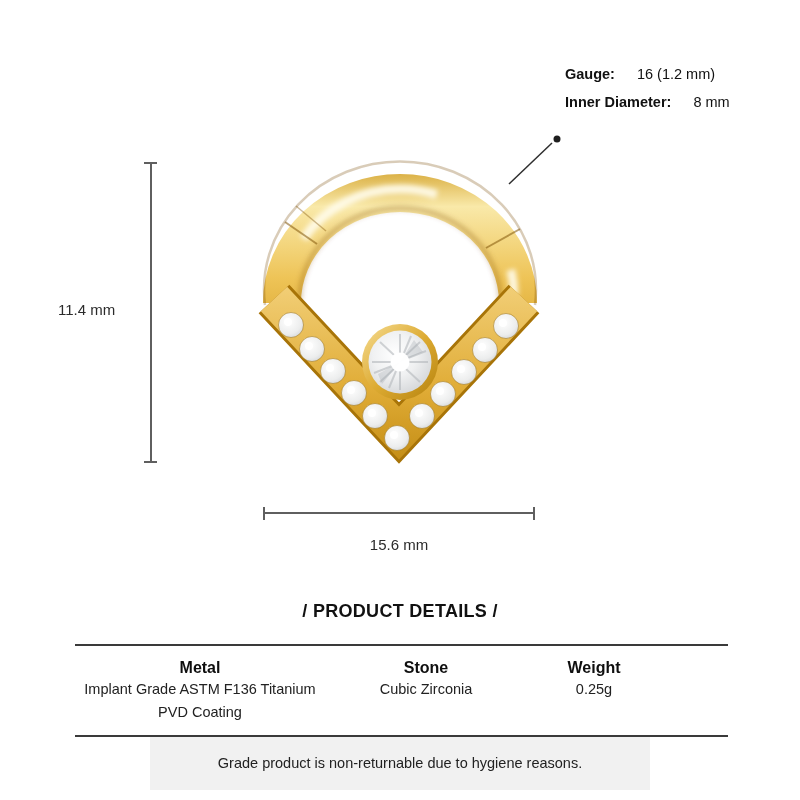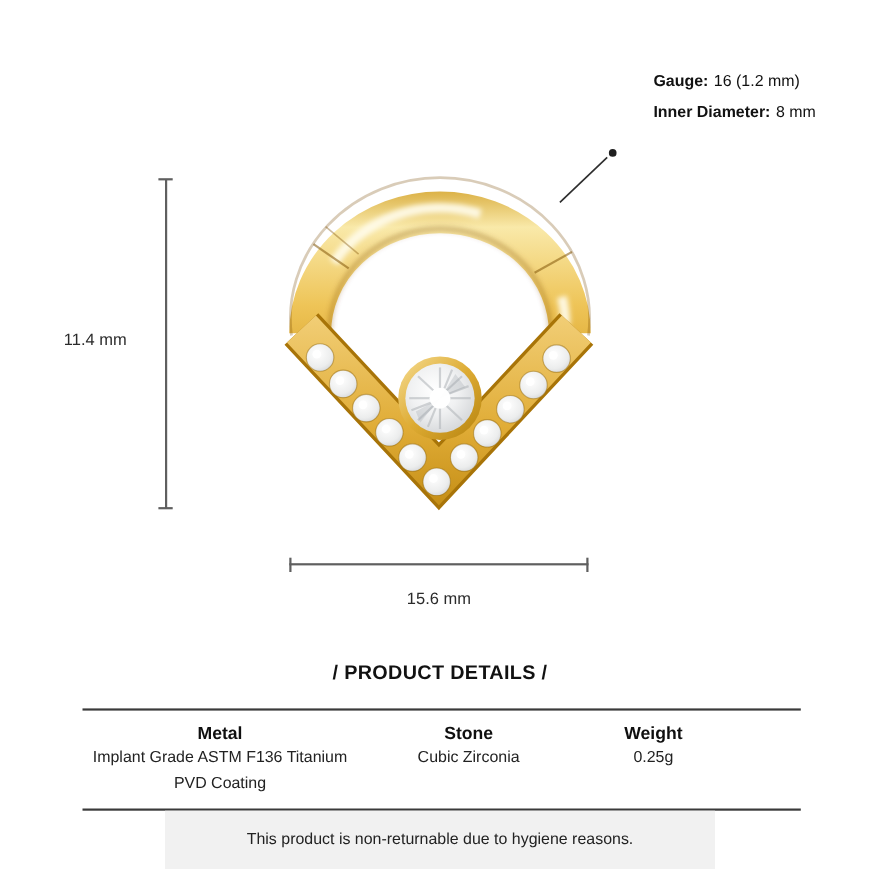--- a/index.html
+++ b/index.html
@@ -3,22 +3,22 @@
 <meta charset="utf-8">
 <style>
   html,body{margin:0;padding:0;}
   body{
     width:800px;height:800px;position:relative;background:#ffffff;
     font-family:"Liberation Sans", sans-serif;color:#1a1a1a;overflow:hidden;
   }
   .abs{position:absolute;}
   
   .spec{left:565px;top:60px;font-size:14.5px;line-height:28px;color:#111;}
-  .spec b{font-weight:bold;margin-left:29px;}
-  .spec .val{margin-left:5px;font-weight:normal;color:#111;}
+  .spec b{font-weight:bold;}
+  .spec .val{margin-left:22px;font-weight:normal;color:#111;}
   
   .mline{background:#5f5f5f;}
   .v-line{left:150px;top:163px;width:2px;height:299px;}
   .v-cap{left:144px;width:13px;height:2px;}
   .h-line{left:263px;top:512px;width:272px;height:2px;}
   .h-cap{top:507px;width:2px;height:13px;}
   .v-label{left:58px;top:301px;width:88px;text-align:left;font-size:15px;color:#2b2b2b;}
   .h-label{left:263px;top:536px;width:272px;text-align:center;font-size:15px;color:#2b2b2b;}
   
   .heading{left:0;top:601px;width:800px;text-align:center;font-size:18px;font-weight:bold;
@@ -183,14 +183,14 @@
     <div class="hd">Stone</div>
     <div class="vl">Cubic Zirconia</div>
   </div>
   <div class="col col-weight">
     <div class="hd">Weight</div>
     <div class="vl">0.25g</div>
   </div>
 </div>
 
 <div class="abs note-band">
-  <div class="abs note-text">This product is non-returnable due to hygiene reasons.</div>
+  <div class="abs note-text">Grade product is non-returnable due to hygiene reasons.</div>
 </div>
 
 </body></html>

